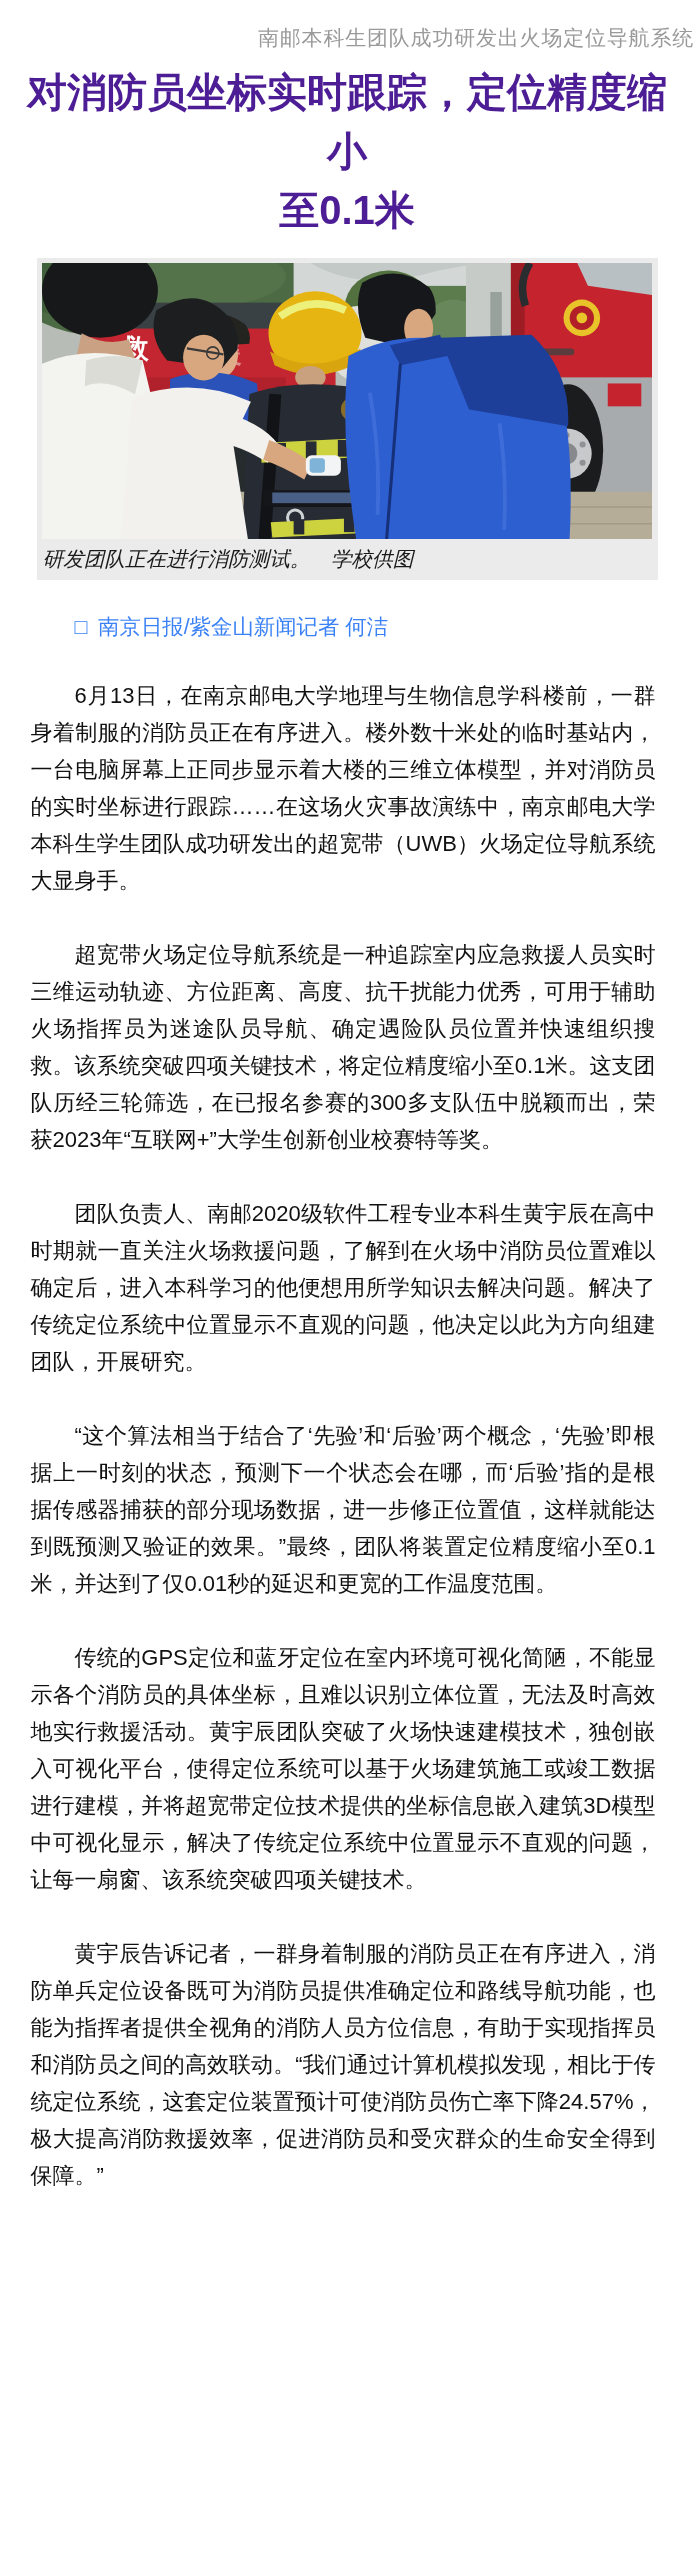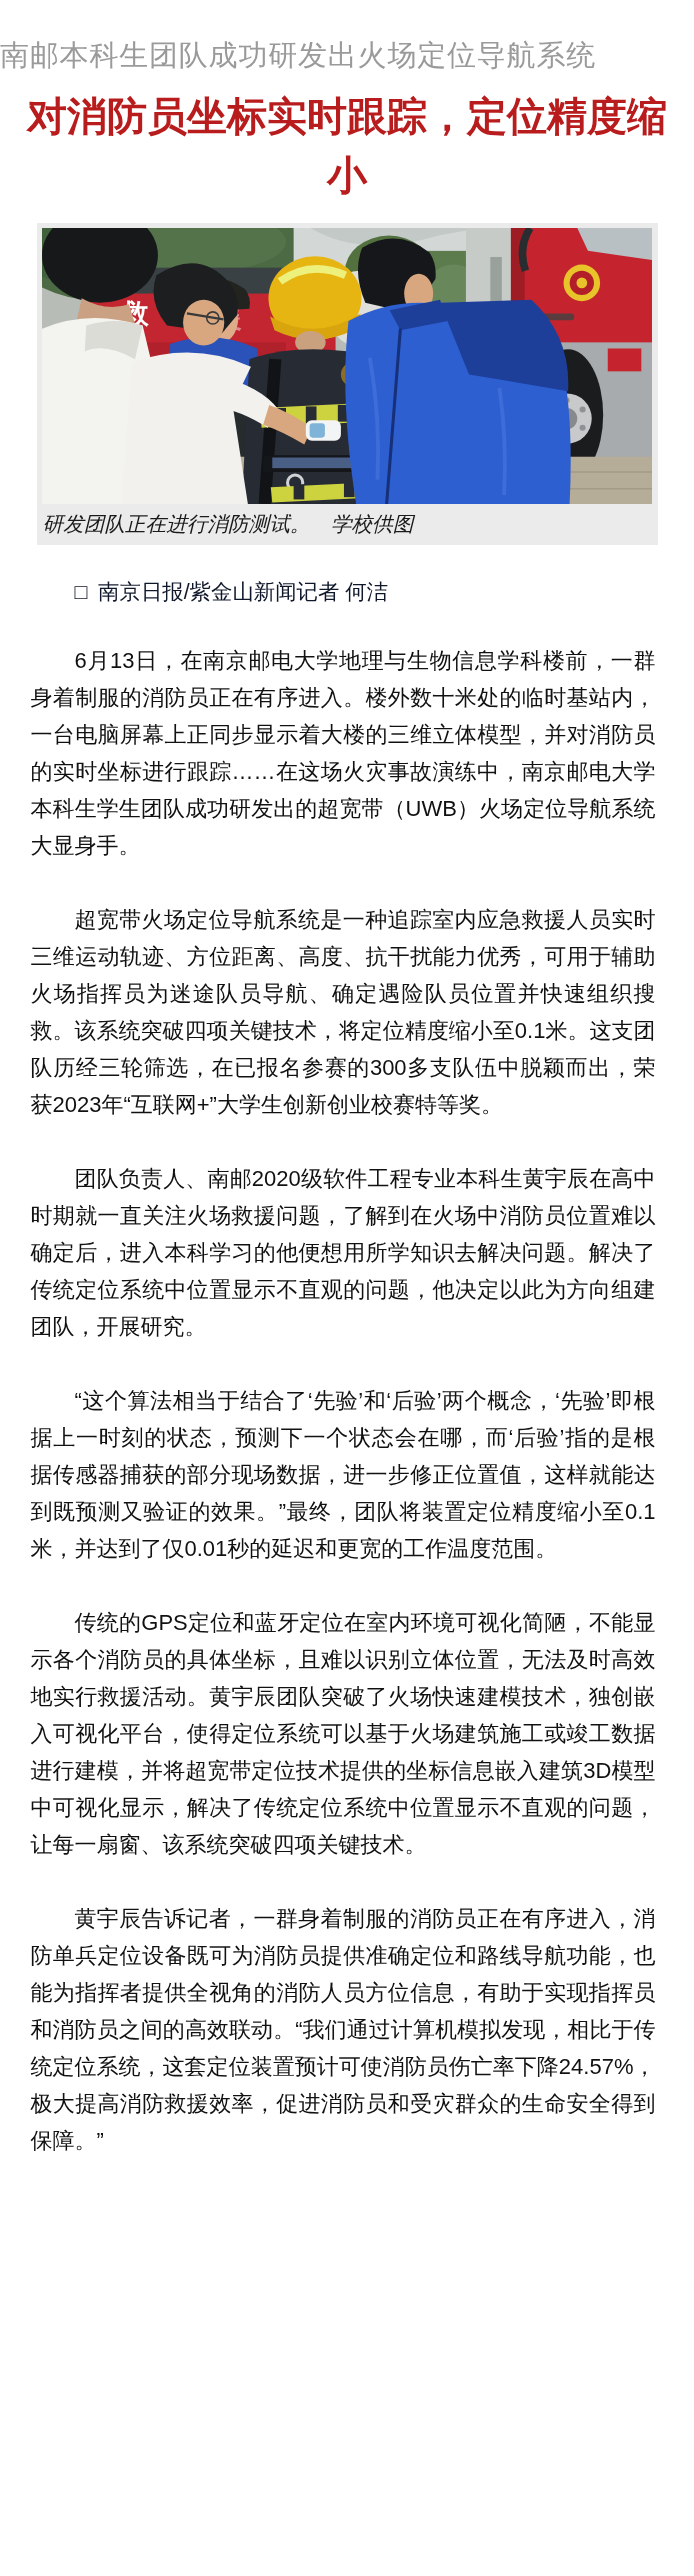--- a/index.html
+++ b/index.html
@@ -4,33 +4,33 @@
 <style>
   html,body{margin:0;padding:0;}
   body{
     width:694px;
     background:#ffffff;
     font-family:"Liberation Sans","DejaVu Sans",sans-serif;
     color:#111111;
   }
   .page{width:694px;min-height:2576px;overflow:hidden;}
   .kicker{
-    padding-top:36px;
-    text-align:left;
-    font-size:29px;
+    padding-top:24px;
+    text-align:right;
+    font-size:21px;
     letter-spacing:0.8px;
     color:#9a9a9a;
   }
   .headline{
     margin:10.7px 13.7px 0;
     text-align:center;
     font-weight:700;
     font-size:40px;
     line-height:59px;
-    color:#b91c1c;
+    color:#4c1d95;
   }
   .hl-line{display:block;}
   figure.news-figure{
     margin:18.3px auto 0;
     width:621px;
     background:#ebebeb;
     padding:0;
   }
   .photo-wrap{padding:5.3px 5.3px 0 5.3px;font-size:0;}
   .photo-wrap svg{display:block;}
@@ -39,21 +39,21 @@
     font-size:20.6px;
     line-height:25px;
     color:#1a1a1a;
     font-style:italic;
   }
   .byline{
     margin:34px 30.5px 0 30.5px;
     padding-left:44px;
     font-size:21.4px;
     line-height:26px;
-    color:#0f172a;
+    color:#3b82f6;
   }
   .byline .marker{margin-right:10.7px;}
   article{margin:0 30.5px;padding-bottom:23px;}
   article p{
     margin:37px 8px 0 0;
     font-size:22px;
     line-height:37px;
     text-align:justify;
     text-indent:2em;
     color:#111111;
@@ -61,20 +61,21 @@
 </style>
 </head>
 <body>
 
 <div class="page">
 
   <div class="kicker">南邮本科生团队成功研发出火场定位导航系统</div>
 
   <h1 class="headline">
     <span class="hl-line">对消防员坐标实时跟踪，定位精度缩小</span>
+    <span class="hl-line">至0.1米</span>
   </h1>
 
   <figure class="news-figure">
     <div class="photo-wrap">
       <svg width="610" height="276" viewBox="0 0 800 362" xmlns="http://www.w3.org/2000/svg">
 
         <rect width="800" height="362" fill="#b7bcb6"></rect>
 
         <g>
           <path d="M0,0 H360 V58 Q300,92 238,72 Q178,112 118,86 Q58,106 0,78 Z" fill="#4c6a44"></path>

